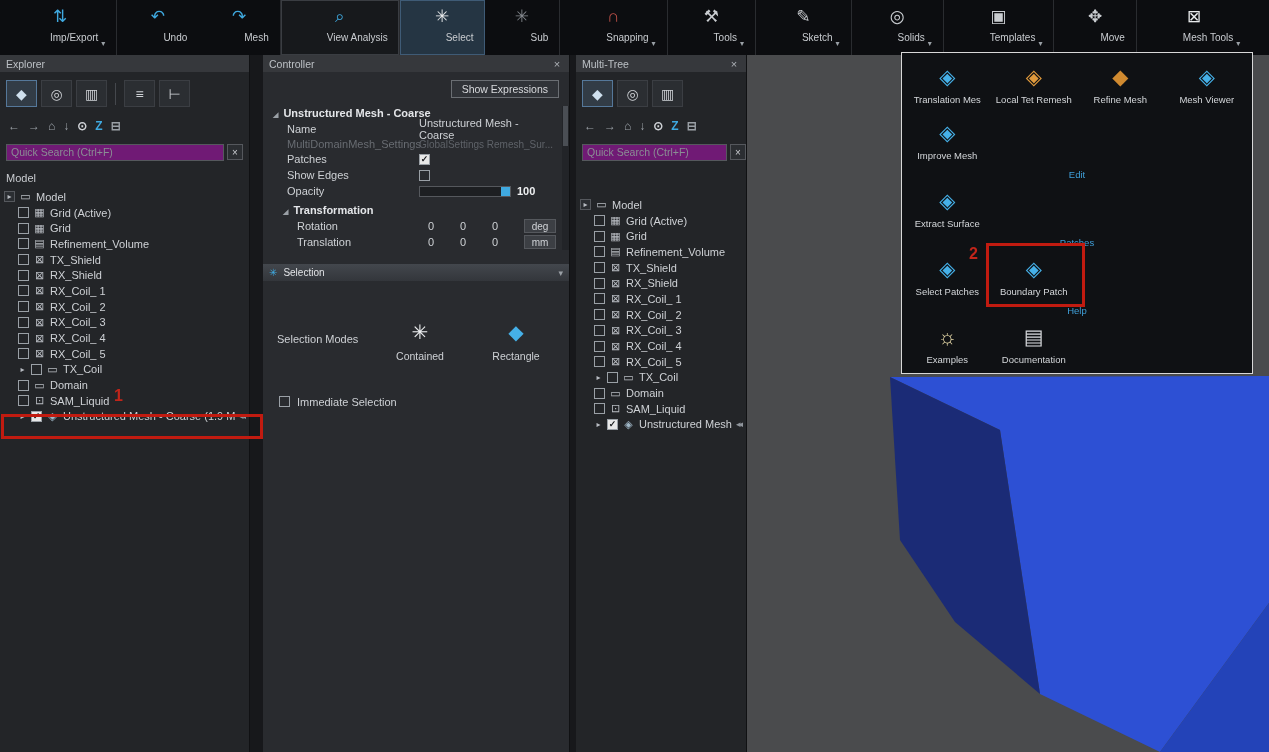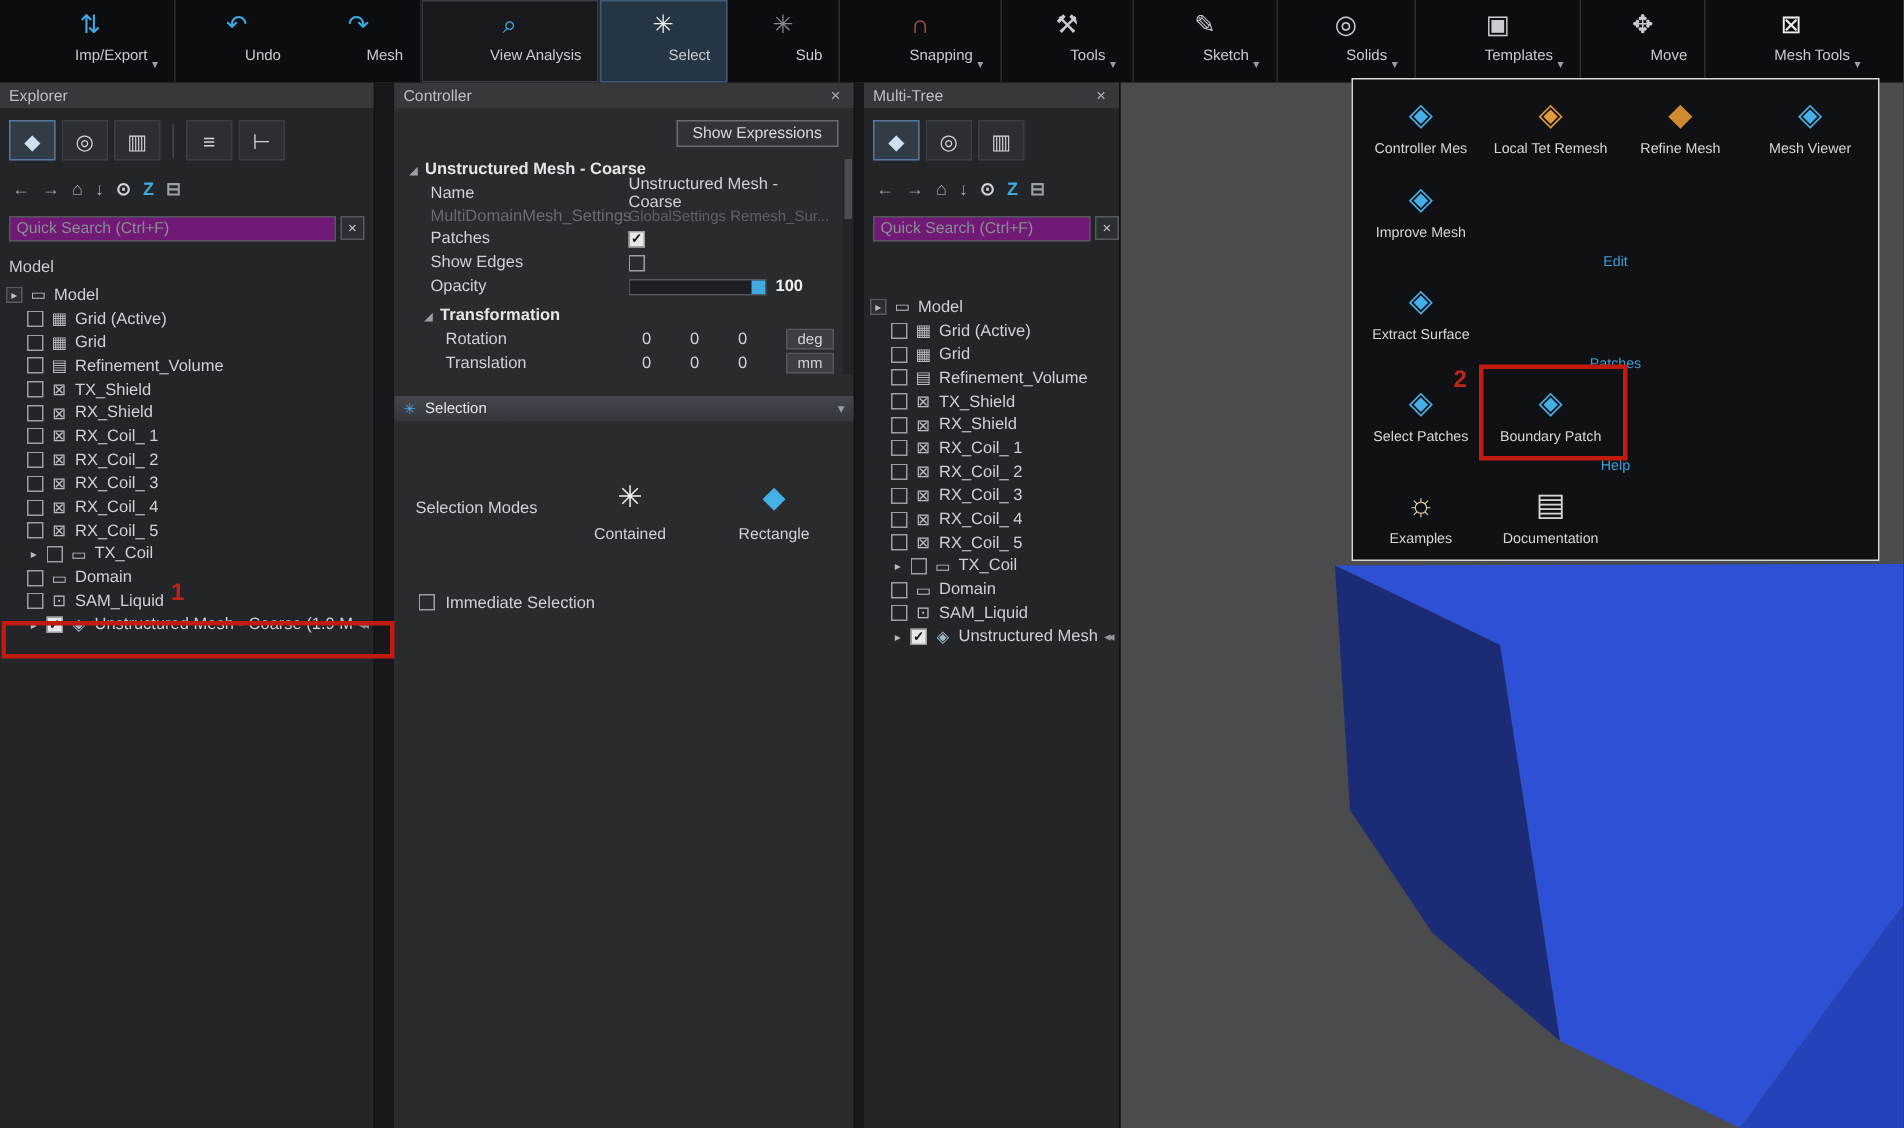--- a/index.html
+++ b/index.html
@@ -624,21 +624,21 @@
           <span class="tlabel">Unstructured Mesh</span>
           <span class="endarrow"></span>
         </div>
       </div>
   </div>
 
   <div class="flyout">
 
   <div class="fitem">
         <span class="ficon" style="color: rgb(69, 176, 232);">◈</span>
-        <span class="flabel2">Controller Mes</span>
+        <span class="flabel2">Translation Mes</span>
       </div>
       <div class="fitem">
         <span class="ficon" style="color: rgb(224, 154, 60);">◈</span>
         <span class="flabel2">Local Tet Remesh</span>
       </div>
       <div class="fitem">
         <span class="ficon" style="color: rgb(208, 138, 48);">◆</span>
         <span class="flabel2">Refine Mesh</span>
       </div>
       <div class="fitem">

